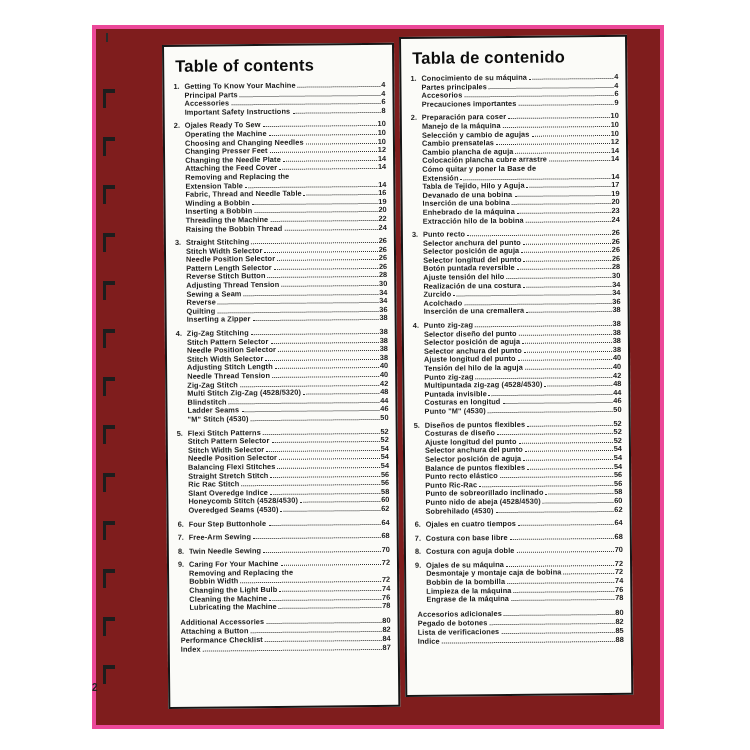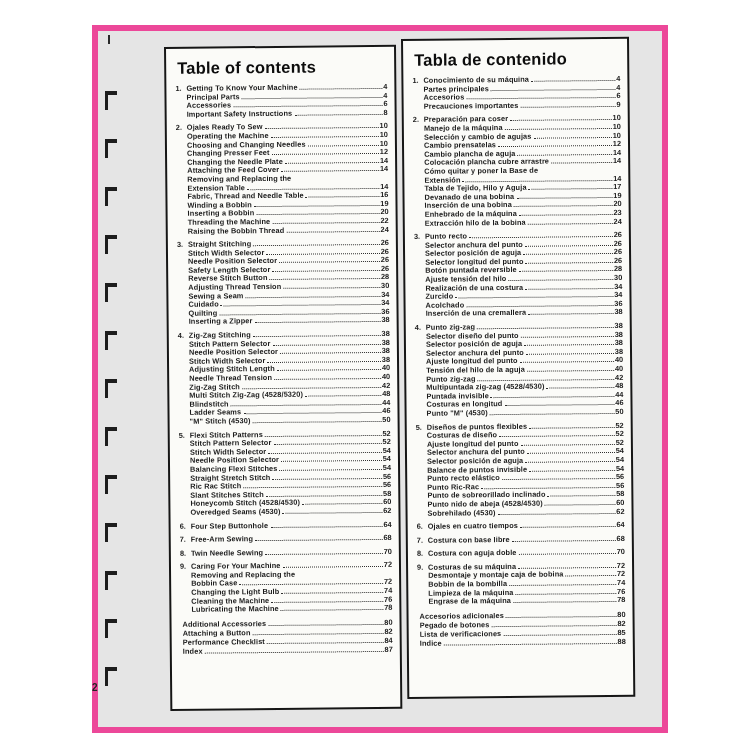--- a/index.html
+++ b/index.html
@@ -1,18 +1,18 @@
 <!DOCTYPE html>
 <html><head>
 <meta charset="utf-8">
 <style>
   html,body{margin:0;padding:0;width:750px;height:750px;background:#ffffff;
     font-family:"Liberation Sans",sans-serif;-webkit-font-smoothing:none;}
   .scan-page{position:absolute;left:92px;top:25px;width:564px;height:696px;
-    border:6px solid #ec4899;background:#e5e5e5;}
+    border:4px solid #ec4899;background:#7f1d1d;}
   
   .holes{position:absolute;left:7px;top:60px;width:20px;}
   .hole{position:absolute;width:9px;height:15px;
     border-left:3px solid #1d1d1d;border-top:4px solid #1d1d1d;}
   .tick{position:absolute;left:10px;top:4px;width:2px;height:9px;background:#2a2a2a;}
   
   .col{position:absolute;border:2px solid #161616;background:#fbfbf8;
     padding:8px 7px 8px 9px;transform:rotate(-0.55deg);transform-origin:top left;
     color:#161616;}
   .col-left{left:66px;top:16px;width:212px;height:644px;}
@@ -173,21 +173,21 @@
             <span class="pg">26</span>
           </div>
           <div class="row">
             <span class="num"></span>
             <span class="txt">Needle Position Selector</span>
             <span class="leader"></span>
             <span class="pg">26</span>
           </div>
           <div class="row">
             <span class="num"></span>
-            <span class="txt">Safety Length Selector</span>
+            <span class="txt">Pattern Length Selector</span>
             <span class="leader"></span>
             <span class="pg">26</span>
           </div>
           <div class="row">
             <span class="num"></span>
             <span class="txt">Reverse Stitch Button</span>
             <span class="leader"></span>
             <span class="pg">28</span>
           </div>
           <div class="row">
@@ -197,21 +197,21 @@
             <span class="pg">30</span>
           </div>
           <div class="row">
             <span class="num"></span>
             <span class="txt">Sewing a Seam</span>
             <span class="leader"></span>
             <span class="pg">34</span>
           </div>
           <div class="row">
             <span class="num"></span>
-            <span class="txt">Cuidado</span>
+            <span class="txt">Reverse</span>
             <span class="leader"></span>
             <span class="pg">34</span>
           </div>
           <div class="row">
             <span class="num"></span>
             <span class="txt">Quilting</span>
             <span class="leader"></span>
             <span class="pg">36</span>
           </div>
           <div class="row">
@@ -327,21 +327,21 @@
             <span class="pg">56</span>
           </div>
           <div class="row">
             <span class="num"></span>
             <span class="txt">Ric Rac Stitch</span>
             <span class="leader"></span>
             <span class="pg">56</span>
           </div>
           <div class="row">
             <span class="num"></span>
-            <span class="txt">Slant Stitches Stitch</span>
+            <span class="txt">Slant Overedge Indice</span>
             <span class="leader"></span>
             <span class="pg">58</span>
           </div>
           <div class="row">
             <span class="num"></span>
             <span class="txt">Honeycomb Stitch (4528/4530)</span>
             <span class="leader"></span>
             <span class="pg">60</span>
           </div>
           <div class="row">
@@ -381,21 +381,21 @@
             <span class="txt">Caring For Your Machine</span>
             <span class="leader"></span>
             <span class="pg">72</span>
           </div>
           <div class="row">
             <span class="num"></span>
             <span class="txt">Removing and Replacing the</span>
           </div>
           <div class="row">
             <span class="num"></span>
-            <span class="txt">Bobbin Case</span>
+            <span class="txt">Bobbin Width</span>
             <span class="leader"></span>
             <span class="pg">72</span>
           </div>
           <div class="row">
             <span class="num"></span>
             <span class="txt">Changing the Light Bulb</span>
             <span class="leader"></span>
             <span class="pg">74</span>
           </div>
           <div class="row">
@@ -703,21 +703,21 @@
             <span class="pg">54</span>
           </div>
           <div class="row">
             <span class="num"></span>
             <span class="txt">Selector posición de aguja</span>
             <span class="leader"></span>
             <span class="pg">54</span>
           </div>
           <div class="row">
             <span class="num"></span>
-            <span class="txt">Balance de puntos invisible</span>
+            <span class="txt">Balance de puntos flexibles</span>
             <span class="leader"></span>
             <span class="pg">54</span>
           </div>
           <div class="row">
             <span class="num"></span>
             <span class="txt">Punto recto elástico</span>
             <span class="leader"></span>
             <span class="pg">56</span>
           </div>
           <div class="row">
@@ -765,21 +765,21 @@
           <div class="row">
             <span class="num">8.</span>
             <span class="txt">Costura con aguja doble</span>
             <span class="leader"></span>
             <span class="pg">70</span>
           </div>
         </div>
         <div class="group">
           <div class="row">
             <span class="num">9.</span>
-            <span class="txt">Costuras de su máquina</span>
+            <span class="txt">Ojales de su máquina</span>
             <span class="leader"></span>
             <span class="pg">72</span>
           </div>
           <div class="row">
             <span class="num"></span>
             <span class="txt">Desmontaje y montaje caja de bobina</span>
             <span class="leader"></span>
             <span class="pg">72</span>
           </div>
           <div class="row">

